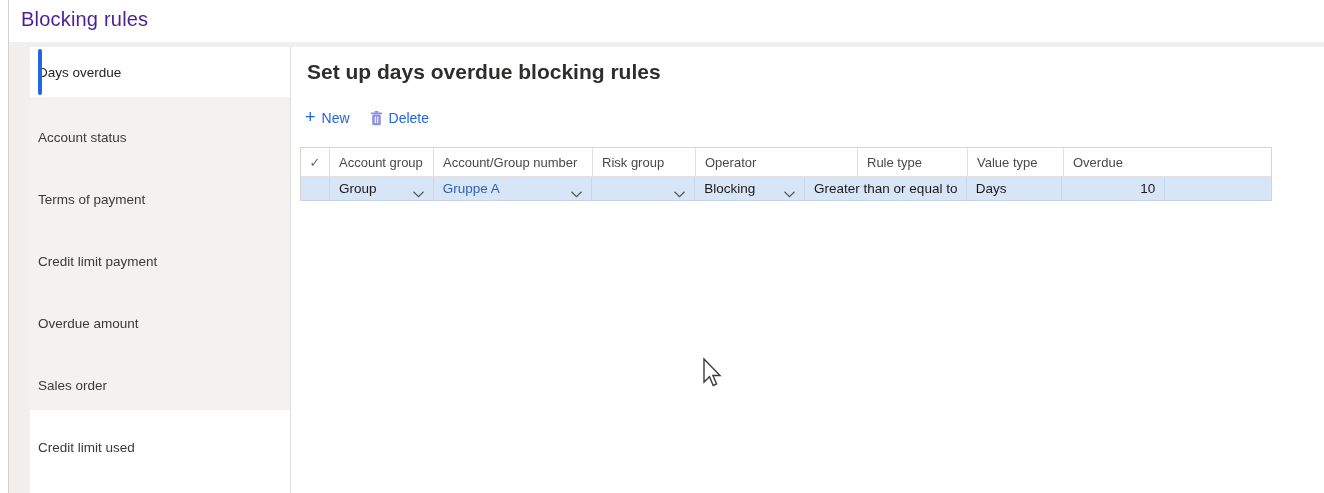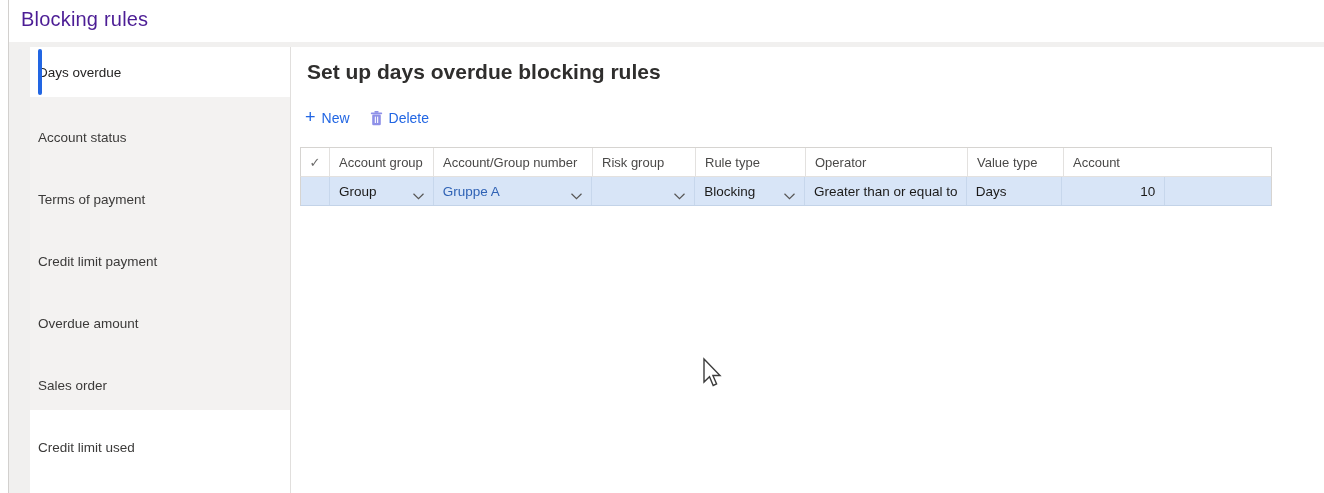--- a/index.html
+++ b/index.html
@@ -34,21 +34,21 @@
 
   .grid { position:absolute; left:9px; top:100px; width:972px; font-size:13px; }
   .grid-header { display:flex; height:30px; background:#ffffff; box-sizing:border-box;
                  border:1px solid #d6d4d1; border-bottom:1px solid #e3e1df; }
   .hcell { box-sizing:border-box; border-right:1px solid #e3e1df; display:flex; align-items:center;
            padding:0 9px; color:#4a4948; white-space:nowrap; overflow:hidden; cursor:pointer; }
   .hcell:last-child { border-right:none; }
   .hcell.center { justify-content:center; padding:0; color:#6b6a69; font-size:13px; }
   .hcell.right { justify-content:flex-end; }
 
-  .grid-row { display:flex; height:29px; background:#d8e5f7; box-sizing:border-box;
+  .grid-row { display:flex; height:24px; background:#d8e5f7; box-sizing:border-box;
               border-left:1px solid #d6d4d1; border-right:1px solid #d6d4d1; border-bottom:1px solid #c3d3e8; }
   .rcell { position:relative; box-sizing:border-box; border-right:1px solid #c7d7ec; display:flex; align-items:center;
            padding:0 9px; font-size:13.5px; color:#1b1a19; white-space:nowrap; overflow:hidden; cursor:pointer; }
   .rcell:last-child { border-right:none; }
   .rcell.has-chev { padding-right:26px; }
   .rcell .chev { position:absolute; right:9px; top:50%; margin-top:-3px; }
   .rcell.link-cell { color:#2f62b5; }
   .rcell.right { justify-content:flex-end; }
 
   .cursor { position:absolute; left:700px; top:357px; width:22px; height:32px; pointer-events:none; }
@@ -116,24 +116,24 @@
         <span>Delete</span>
       </div>
     </div>
 
     <div class="grid">
       <div class="grid-header">
         <div class="hcell center" style="width:29px">✓</div>
         <div class="hcell" style="width:104px">Account group</div>
         <div class="hcell" style="width:159px">Account/Group number</div>
         <div class="hcell" style="width:103px">Risk group</div>
+        <div class="hcell" style="width:162px">Operator</div>
         <div class="hcell" style="width:110px">Rule type</div>
-        <div class="hcell" style="width:162px">Operator</div>
         <div class="hcell" style="width:96px">Value type</div>
-        <div class="hcell" style="width:106px">Account</div>
+        <div class="hcell" style="width:106px">Overdue</div>
       </div>
 
       <div class="grid-row">
         <div class="rcell" style="width:29px"></div>
         <div class="rcell has-chev" style="width:104px">
           <span>Group</span>
           <span class="chev">
             <svg width="11" height="7" viewBox="0 0 11 7">
                 <polyline points="0.5,0.8 5.5,5.6 10.5,0.8" fill="none" stroke="#575655" stroke-width="1.2"></polyline>
               </svg>

